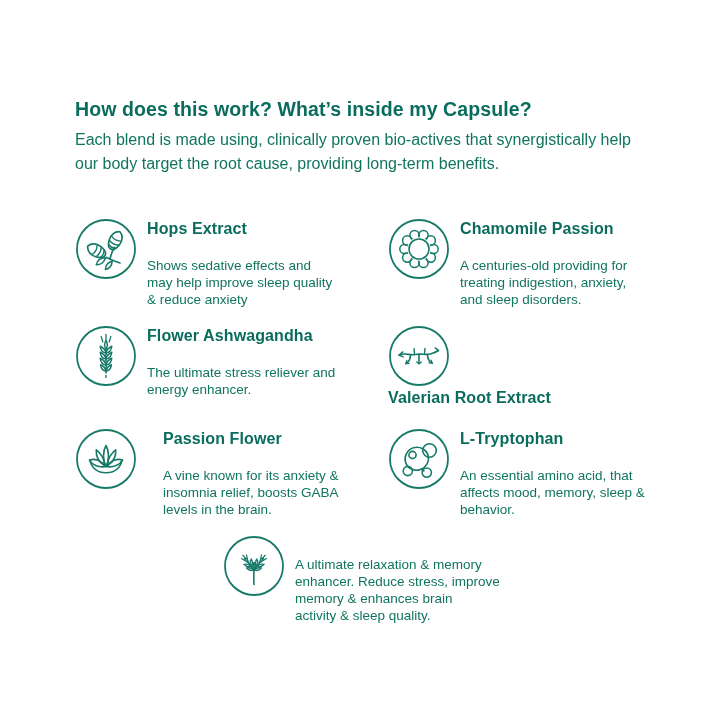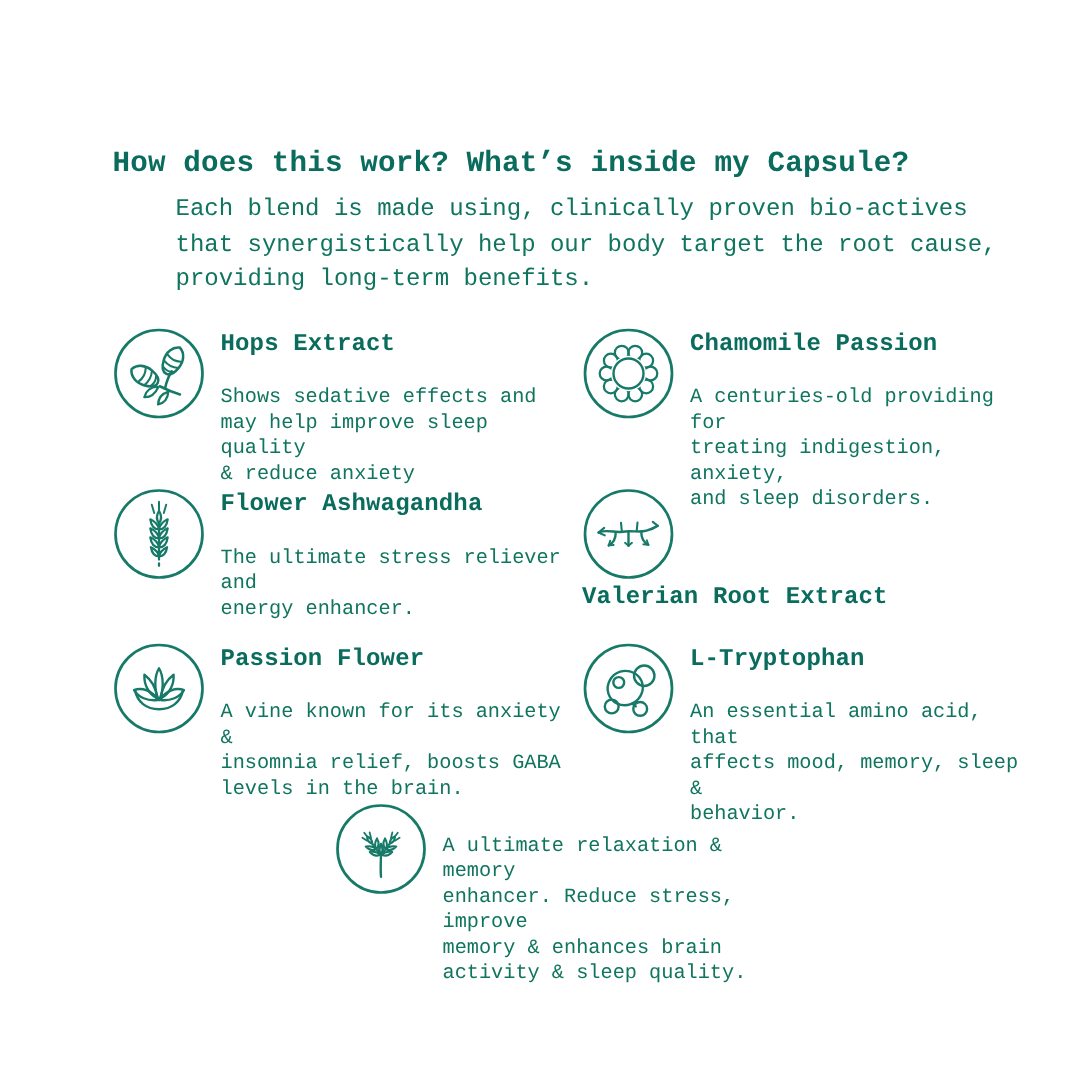--- a/index.html
+++ b/index.html
@@ -4,44 +4,44 @@
 <style>
   :root{
     --heading:#0a6c5d;
     --text:#10755f;
     --icon:#177a69;
     --background:#ffffff;
   }
   html,body{margin:0;padding:0;background:#fff;}
   .canvas{
     position:relative;width:720px;height:720px;background:var(--background);
-    font-family:Liberation Mono, monospace;overflow:hidden;
+    font-family:Liberation Sans, sans-serif;overflow:hidden;
   }
   .page-title{
     position:absolute;left:75px;top:98px;
     font-size:19.5px;font-weight:700;color:var(--heading);letter-spacing:.1px;
   }
   .page-subtitle{
     position:absolute;left:75px;top:128px;width:575px;
-    font-size:16px;line-height:23.5px;color:var(--text);margin-left:42px;
+    font-size:16px;line-height:23.5px;color:var(--text);
   }
   .item{position:absolute;display:flex;align-items:flex-start;width:300px;}
   .item .icon{width:62px;height:62px;flex:none;margin-right:10px;color:var(--icon);}
   .item .icon svg{display:block;width:62px;height:62px;}
   .item-text{padding-top:2px;}
   .item-name{font-size:16px;font-weight:700;color:var(--heading);letter-spacing:.1px;}
   .item-desc{
     font-size:13.5px;line-height:17px;color:var(--text);
     margin-top:19px;white-space:pre-line;
   }
   #item-0{left:75px;top:218px;}
   #item-1{left:388px;top:218px;}
   #item-2{left:75px;top:325px;}
   #item-3{left:388px;top:325px;flex-direction:column;}
-  #item-4{left:75px;top:428px;}
+  #item-4{left:75px;top:428px;gap:16px;}
   #item-5{left:388px;top:428px;}
   #item-6{left:223px;top:535px;}
   .icon svg *{vector-effect:none;}
 </style>
 </head>
 <body>
 
 <div class="canvas">
 
   <div class="page-title">How does this work? What’s inside my Capsule?</div>

